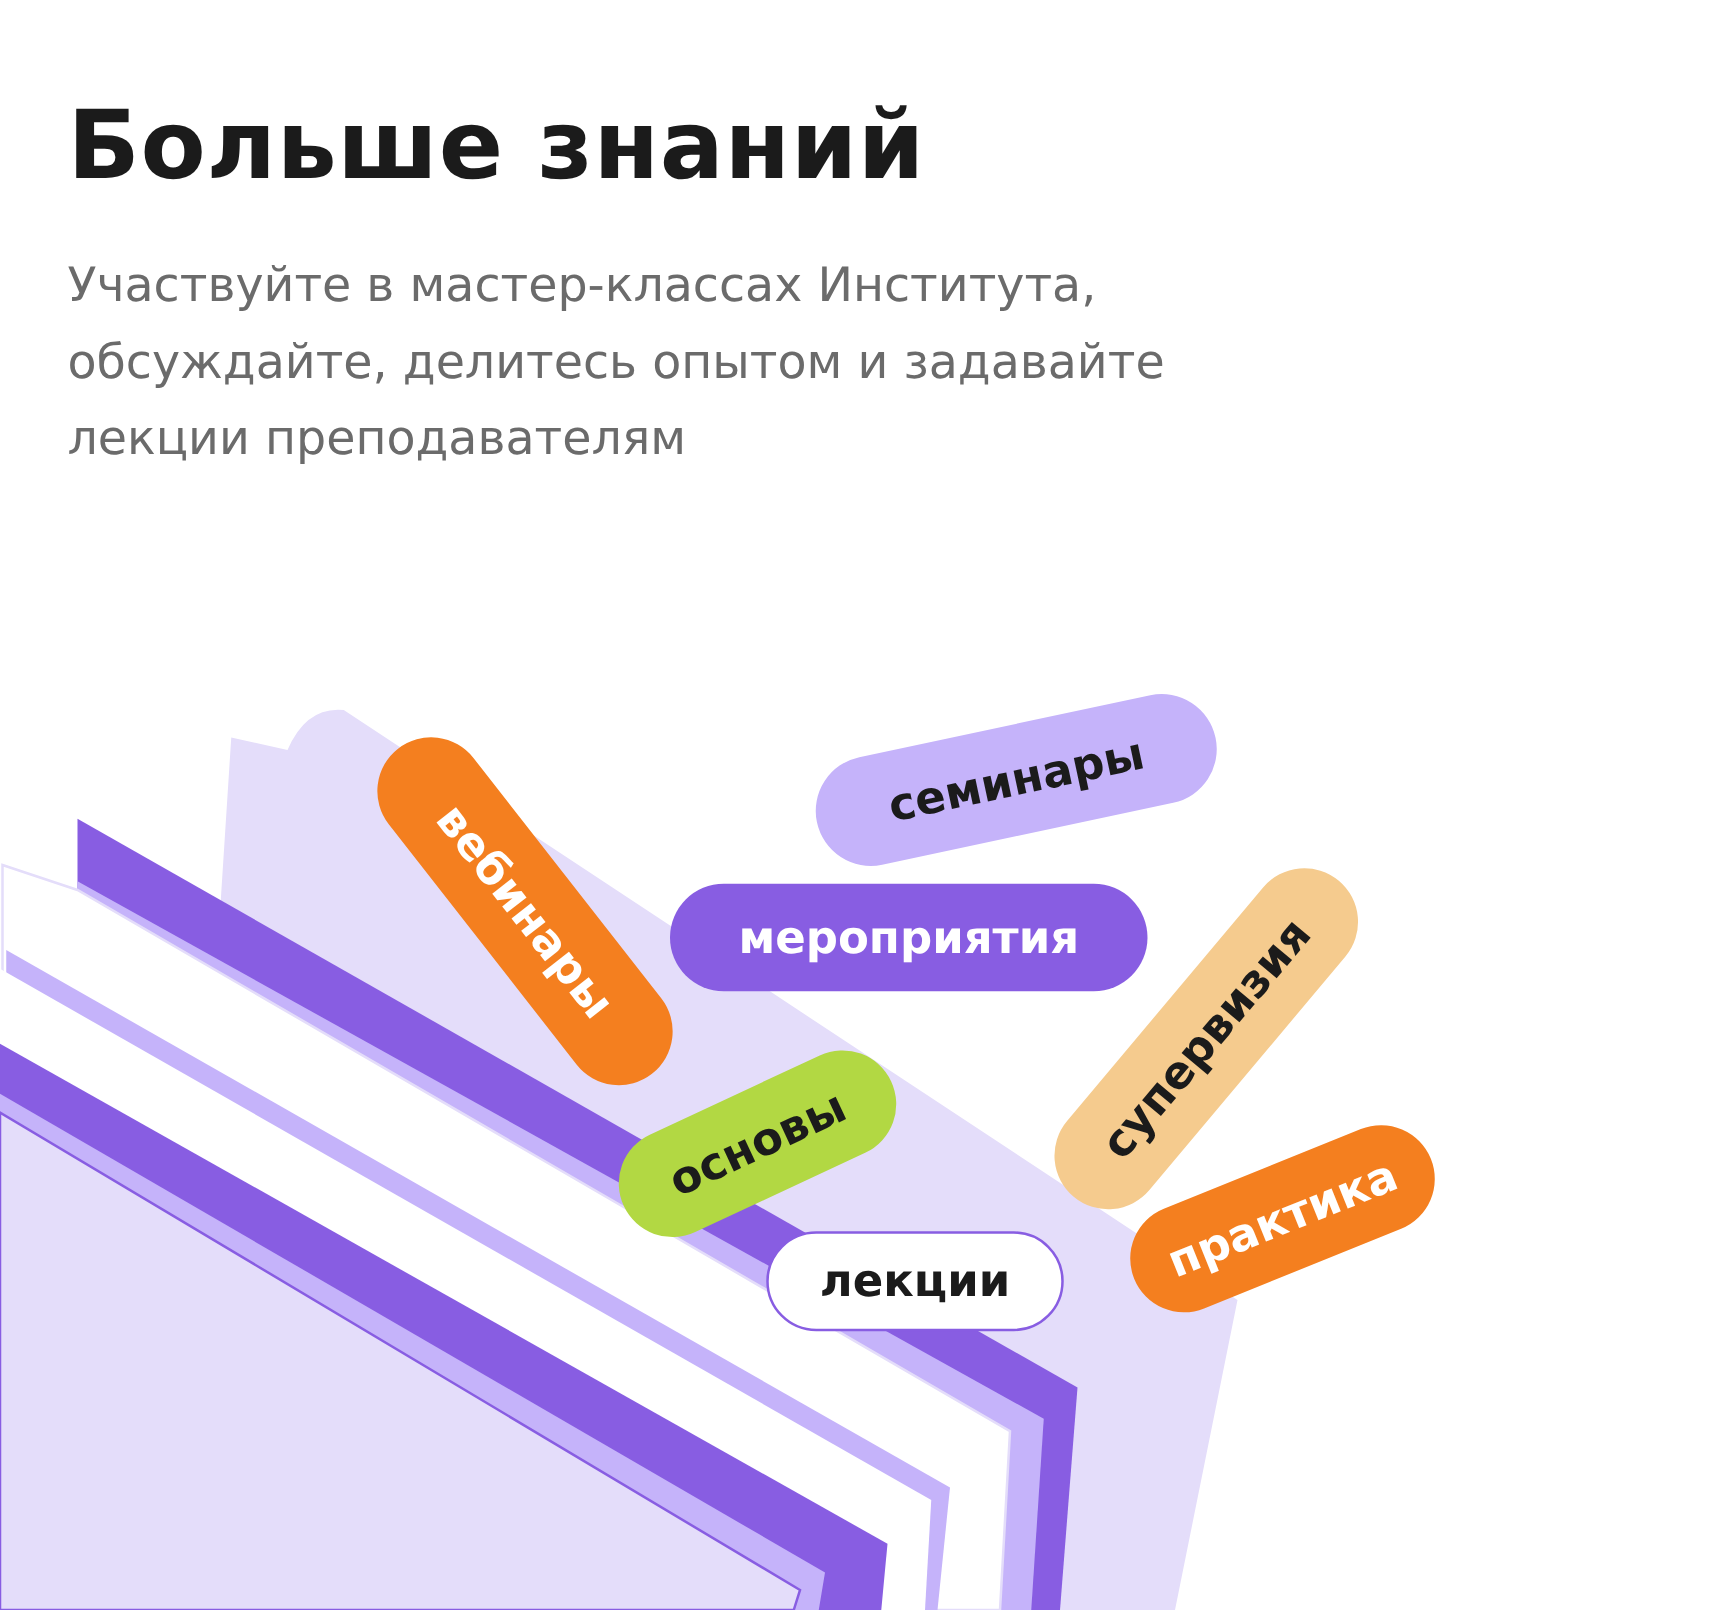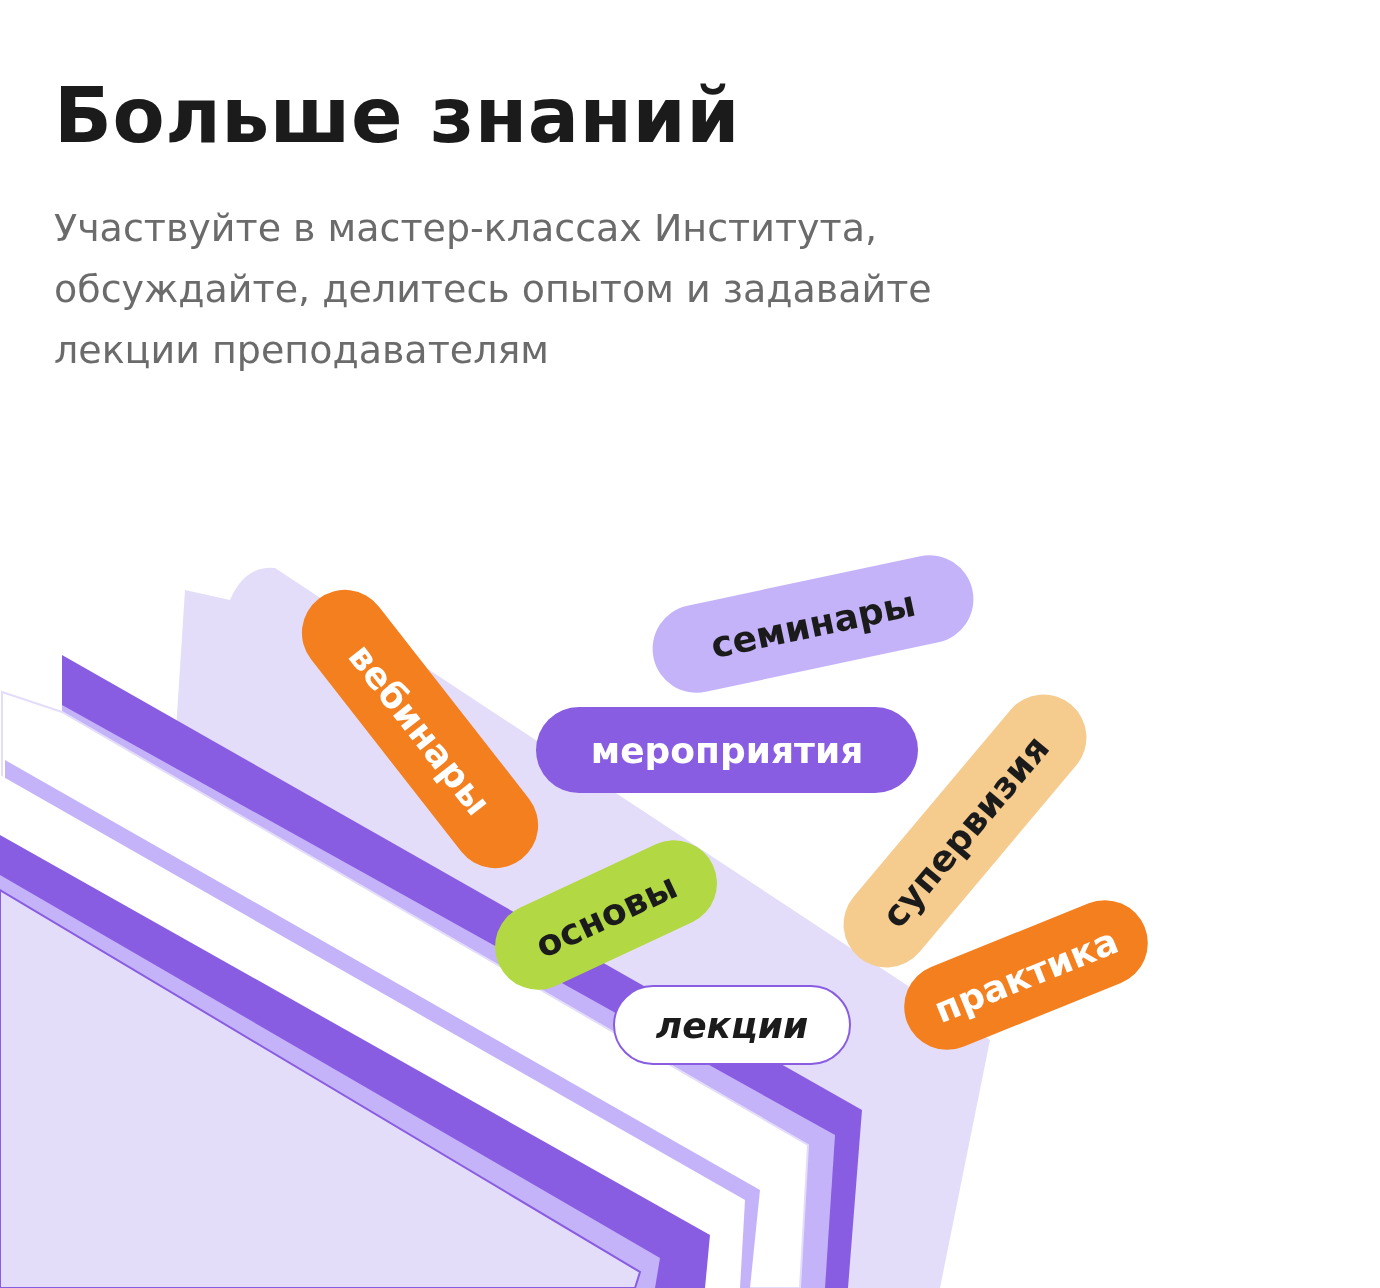--- a/index.html
+++ b/index.html
@@ -55,15 +55,15 @@
 </div>
 
 <div class="pill" style="left:488px;top:872px;width:236px;height:86px;background:#b2d843;color:#1b1b1b;transform:rotate(-25deg);">
   <span>основы</span>
 </div>
 
 <div class="pill" style="left:898px;top:932px;width:256px;height:86px;background:#f47f1f;color:#ffffff;transform:rotate(-22deg);">
   <span>практика</span>
 </div>
 
-<div class="pill" style="left:613px;top:985px;width:238px;height:80px;background:#ffffff;color:#1b1b1b;border:2px solid #885de2;box-sizing:border-box;font-style:italic;">
+<div class="pill" style="left:613px;top:985px;width:238px;height:80px;background:#ffffff;color:#1b1b1b;border:2px solid #885de2;box-sizing:border-box;">
   <span>лекции</span>
 </div>
 
 </body></html>

